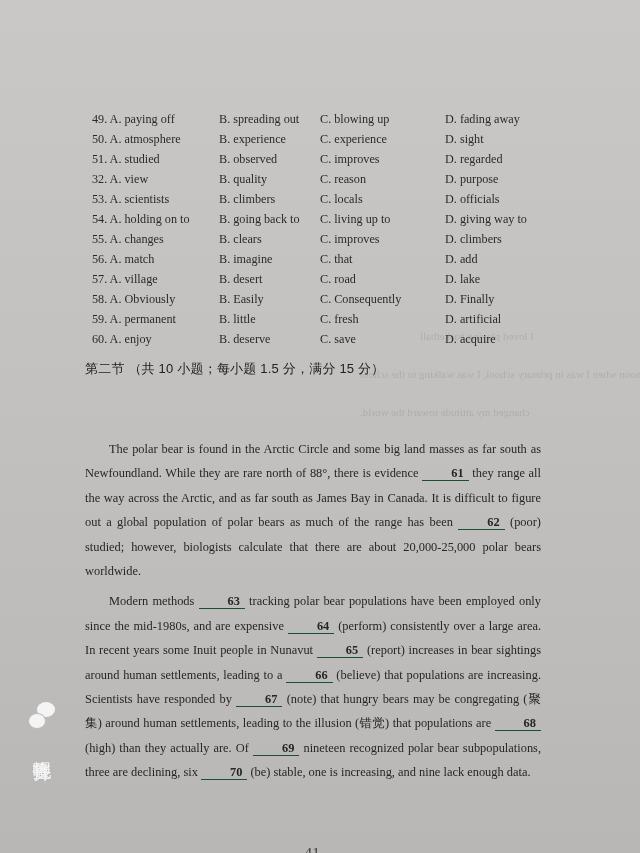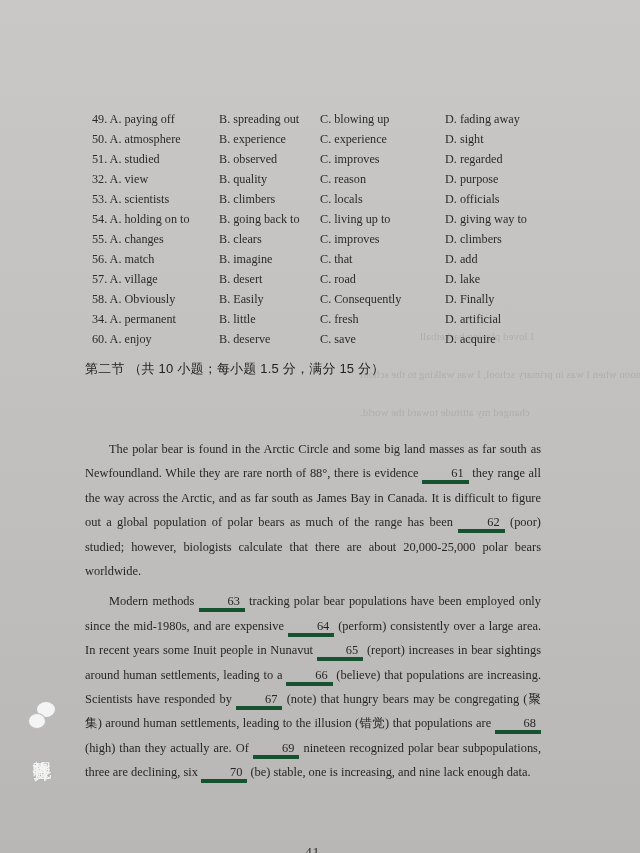--- a/index.html
+++ b/index.html
@@ -17,21 +17,21 @@
   .c-a { left: 7px; }
   .c-b { left: 134px; }
   .c-c { left: 235px; }
   .c-d { left: 360px; }
 
   .sec-title { position: absolute; left: 85px; top: 360px; font-size: 13px; font-family: Liberation Sans, sans-serif; color: #222; letter-spacing: 0.2px; }
   .sec-instr { position: absolute; left: 105px; top: 398px; font-size: 12.6px; font-family: "DejaVu Sans", sans-serif; color: #222; }
 
   .passage { position: absolute; left: 85px; top: 437px; width: 456px; font-size: 12.4px; line-height: 24.4px; text-align: justify; color: #262626; }
   .para { margin: 0 0 6px 0; text-indent: 24px; }
-  .blank { display: inline-block; min-width: 32px; padding: 0 5px; text-align: left; border-bottom: 4px solid #14532d; line-height: 14px; }
+  .blank { display: inline-block; min-width: 32px; padding: 0 5px; text-align: left; border-bottom: 1px solid #14532d; line-height: 14px; font-weight: bold; }
 
   .page-num { position: absolute; left: 287px; top: 844px; font-size: 13px; color: #2a2a2a; letter-spacing: 1px; }
 
   .watermark { position: absolute; left: 28px; top: 700px; width: 30px; color: #f2f2f2; }
   .wm-logo { position: relative; width: 30px; height: 40px; }
   .bubble { position: absolute; background: #f4f4f4; border-radius: 50%; }
   .b1 { left: 9px; top: 2px; width: 18px; height: 15px; }
   .b2 { left: 0px; top: 13px; width: 16px; height: 14px; border: 1.5px solid #bcbcbc; }
   .wm-text { font-family: "DejaVu Sans", sans-serif; font-size: 19px; line-height: 22px; writing-mode: vertical-rl; margin-left: 4px; margin-top: 6px; color: #f3f3f3; text-shadow: 0 0 1px #999; }
 
@@ -101,21 +101,21 @@
       <span class="c-c">C. road</span>
       <span class="c-d">D. lake</span>
     </div>
     <div class="opt-row">
       <span class="c-a"><span style="position:static">58.</span> <span style="position:static">A. Obviously</span></span>
       <span class="c-b">B. Easily</span>
       <span class="c-c">C. Consequently</span>
       <span class="c-d">D. Finally</span>
     </div>
     <div class="opt-row">
-      <span class="c-a"><span style="position:static">34.</span> <span style="position:static">A. permanent</span></span>
+      <span class="c-a"><span style="position:static">59.</span> <span style="position:static">A. permanent</span></span>
       <span class="c-b">B. little</span>
       <span class="c-c">C. fresh</span>
       <span class="c-d">D. artificial</span>
     </div>
     <div class="opt-row">
       <span class="c-a"><span style="position:static">60.</span> <span style="position:static">A. enjoy</span></span>
       <span class="c-b">B. deserve</span>
       <span class="c-c">C. save</span>
       <span class="c-d">D. acquire</span>
     </div>

